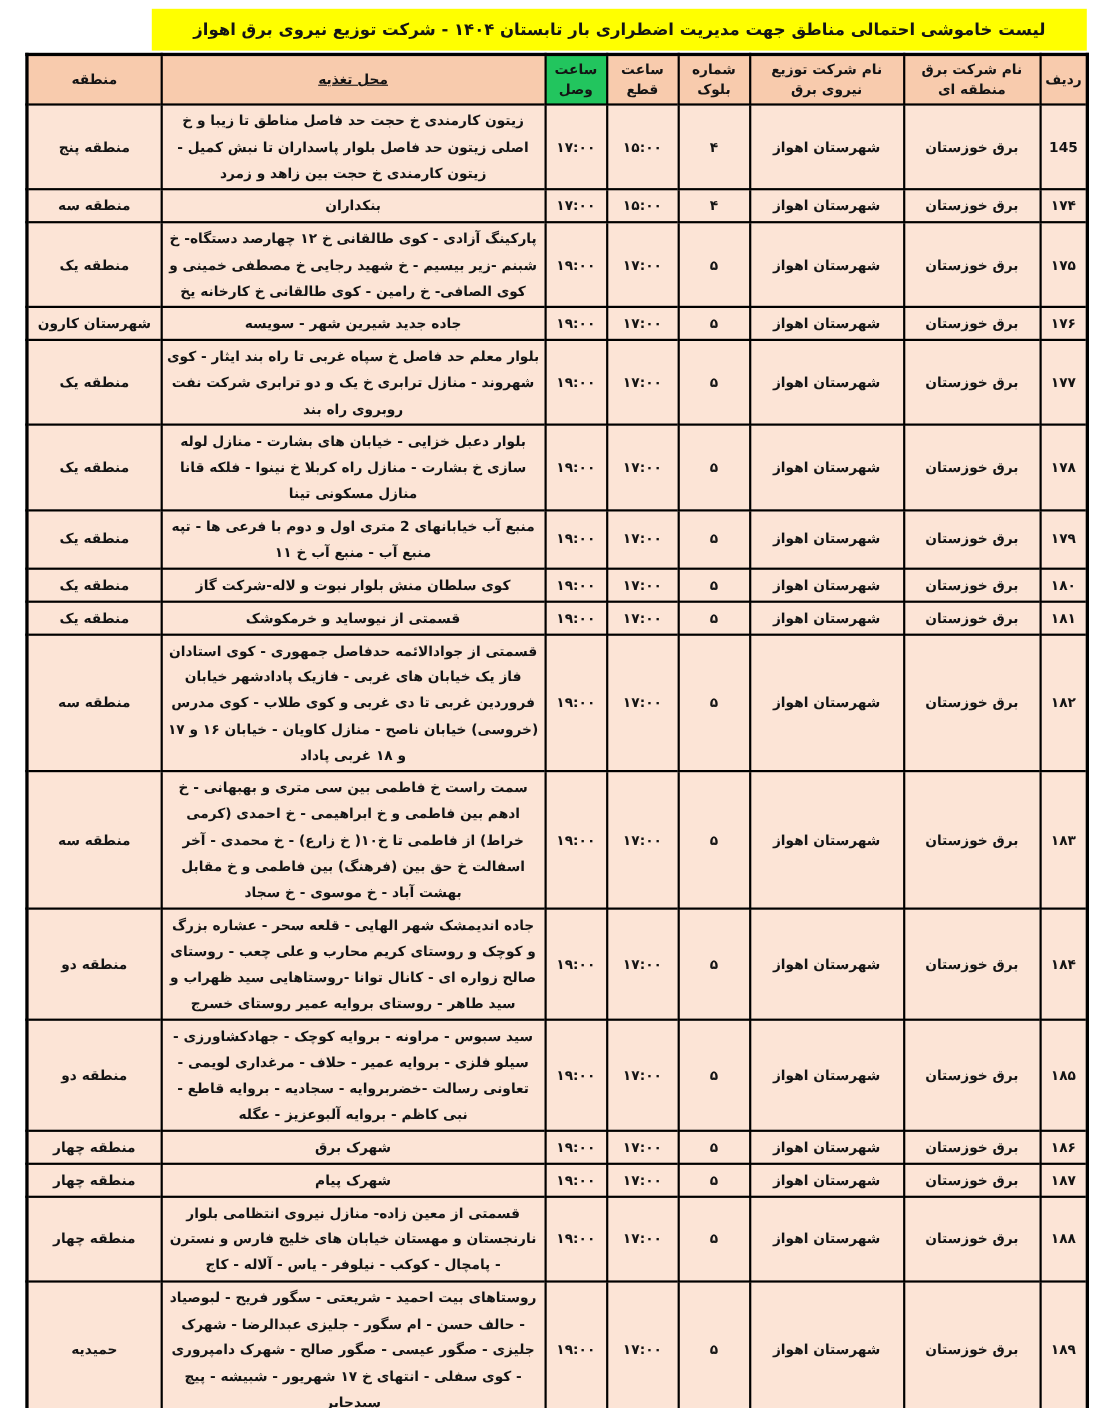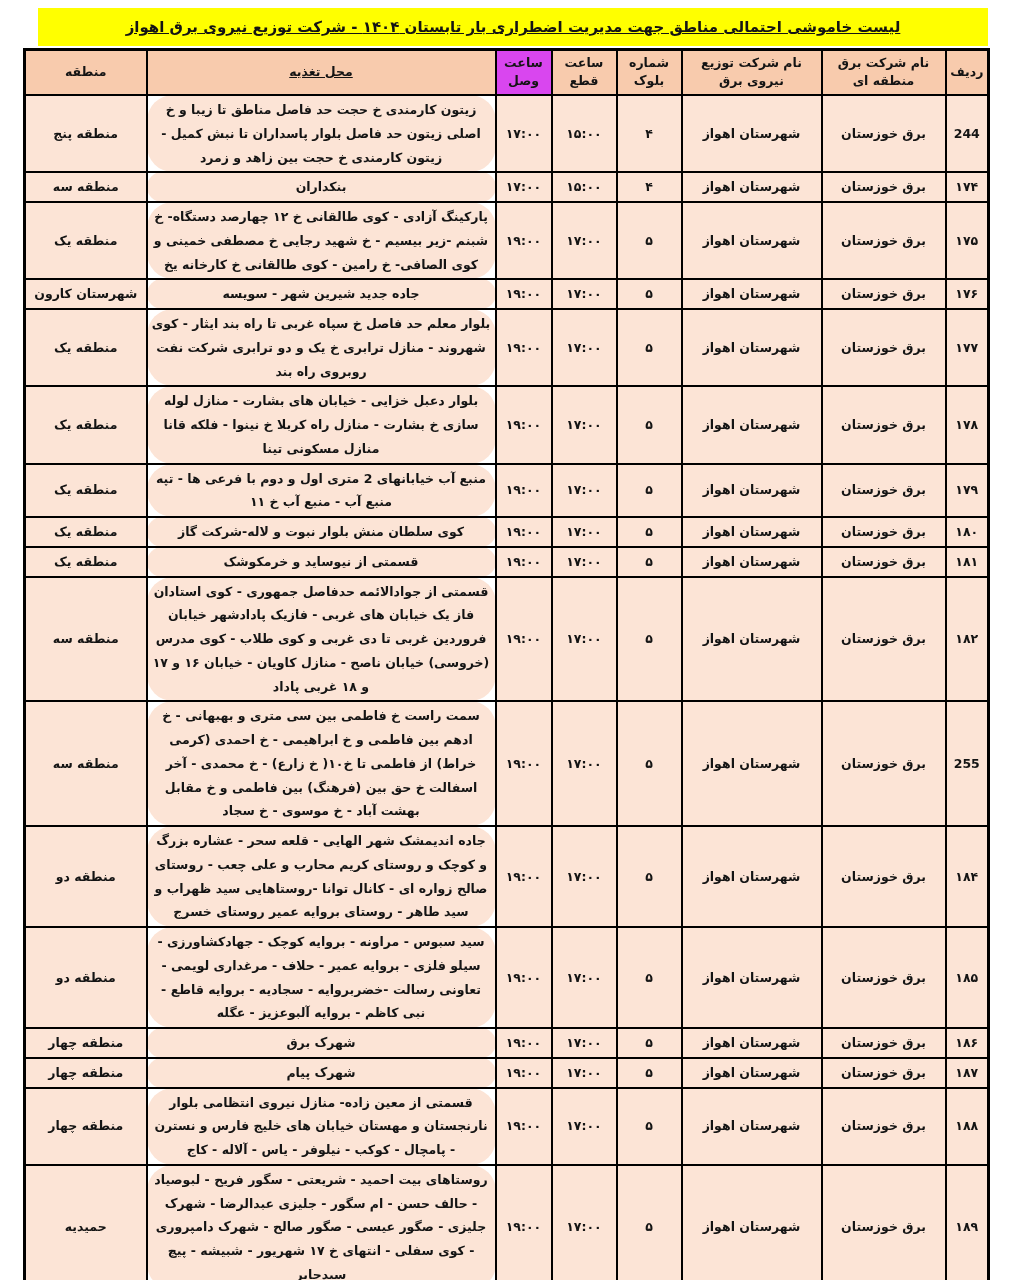--- a/index.html
+++ b/index.html
@@ -9,28 +9,27 @@
     font-family: "DejaVu Sans", sans-serif;
   }
   .page {
     width: 1010px;
     box-sizing: border-box;
     padding: 8px 20px 20px 26px;
     direction: rtl;
   }
   .banner {
     background: #ffff00;
-    width: 950px;
+    width: 850px;
     margin-right: 2px;
     margin-left: auto;
     text-align: center;
     padding: 7px 10px 5px 10px;
     box-sizing: border-box;
     color: #141414;
-    text-decoration: underline;
   }
   .banner .title {
     font-size: 15px;
     font-weight: bold;
     line-height: 1.7;
   }
   .banner .date {
     font-size: 14px;
     font-weight: bold;
     line-height: 1.9;
@@ -59,21 +58,20 @@
   table.outage td {
     background: #fce4d6;
     font-size: 12.5px;
     padding: 2px 4px;
     line-height: 1.9;
   }
   td.cell-location {
     padding: 2px 8px;
     font-size: 12px;
     line-height: 2.0;
-    border-radius: 26px;
   }
   td.cell-area { font-size: 12.5px; margin-left: 35px; }
   col.c-row   { width: 43px; }
   col.c-reg   { width: 124px; }
   col.c-dist  { width: 140px; }
   col.c-block { width: 65px; }
   col.c-cut   { width: 65px; }
   col.c-rec   { width: 56px; }
   col.c-loc   { width: 349px; }
   col.c-area  { width: 122px; }
@@ -98,28 +96,28 @@
       <col class="c-loc">
       <col class="c-area">
     </colgroup>
     <thead>
       <tr>
         <th style="background: rgb(248, 203, 173);">ردیف</th>
         <th style="background: rgb(248, 203, 173);">نام شرکت برق منطقه ای</th>
         <th style="background: rgb(248, 203, 173);">نام شرکت توزیع نیروی برق</th>
         <th style="background: rgb(248, 203, 173); text-align: center;">شماره بلوک</th>
         <th style="background: rgb(248, 203, 173); margin-left: 16px;">ساعت قطع</th>
-        <th style="background: #d946ef;">ساعت وصل</th>
+        <th style="background: #22c55e;">ساعت وصل</th>
         <th style="background: rgb(248, 203, 173); text-decoration: underline;">محل تغذیه</th>
         <th style="background: rgb(248, 203, 173);">منطقه</th>
       </tr>
     </thead>
     <tbody id="rows-body">
         <tr>
-    <td class="cell-row-number">244</td>
+    <td class="cell-row-number">145</td>
     <td class="cell-regional">برق خوزستان</td>
     <td class="cell-distribution">شهرستان اهواز</td>
     <td class="cell-block">۴</td>
     <td class="cell-cut">۱۵:۰۰</td>
     <td class="cell-reconnect">۱۷:۰۰</td>
     <td class="cell-location">زیتون کارمندی خ حجت حد فاصل مناطق تا زیبا و خ اصلی زیتون حد فاصل بلوار پاسداران تا نبش کمیل - زیتون کارمندی خ حجت بین زاهد و زمرد</td>
     <td class="cell-area">منطقه پنج</td>
   </tr>
         <tr>
     <td class="cell-row-number">۱۷۴</td>
@@ -205,21 +203,21 @@
     <td class="cell-row-number">۱۸۲</td>
     <td class="cell-regional">برق خوزستان</td>
     <td class="cell-distribution">شهرستان اهواز</td>
     <td class="cell-block">۵</td>
     <td class="cell-cut">۱۷:۰۰</td>
     <td class="cell-reconnect">۱۹:۰۰</td>
     <td class="cell-location">قسمتی از جوادالائمه حدفاصل جمهوری - کوی استادان فاز یک خیابان های غربی - فازیک پادادشهر خیابان فروردین غربی تا دی غربی و کوی طلاب - کوی مدرس (خروسی) خیابان ناصح - منازل کاویان - خیابان ۱۶ و ۱۷ و ۱۸ غربی پاداد</td>
     <td class="cell-area">منطقه سه</td>
   </tr>
         <tr>
-    <td class="cell-row-number">255</td>
+    <td class="cell-row-number">۱۸۳</td>
     <td class="cell-regional">برق خوزستان</td>
     <td class="cell-distribution">شهرستان اهواز</td>
     <td class="cell-block">۵</td>
     <td class="cell-cut">۱۷:۰۰</td>
     <td class="cell-reconnect">۱۹:۰۰</td>
     <td class="cell-location">سمت راست خ فاطمی بین سی متری و بهبهانی - خ ادهم بین فاطمی و خ ابراهیمی - خ احمدی (کرمی خراط) از فاطمی تا خ۱۰( خ زارع) - خ محمدی - آخر اسفالت خ حق بین (فرهنگ) بین فاطمی و خ مقابل بهشت آباد - خ موسوی - خ سجاد</td>
     <td class="cell-area">منطقه سه</td>
   </tr>
         <tr>
     <td class="cell-row-number">۱۸۴</td>

